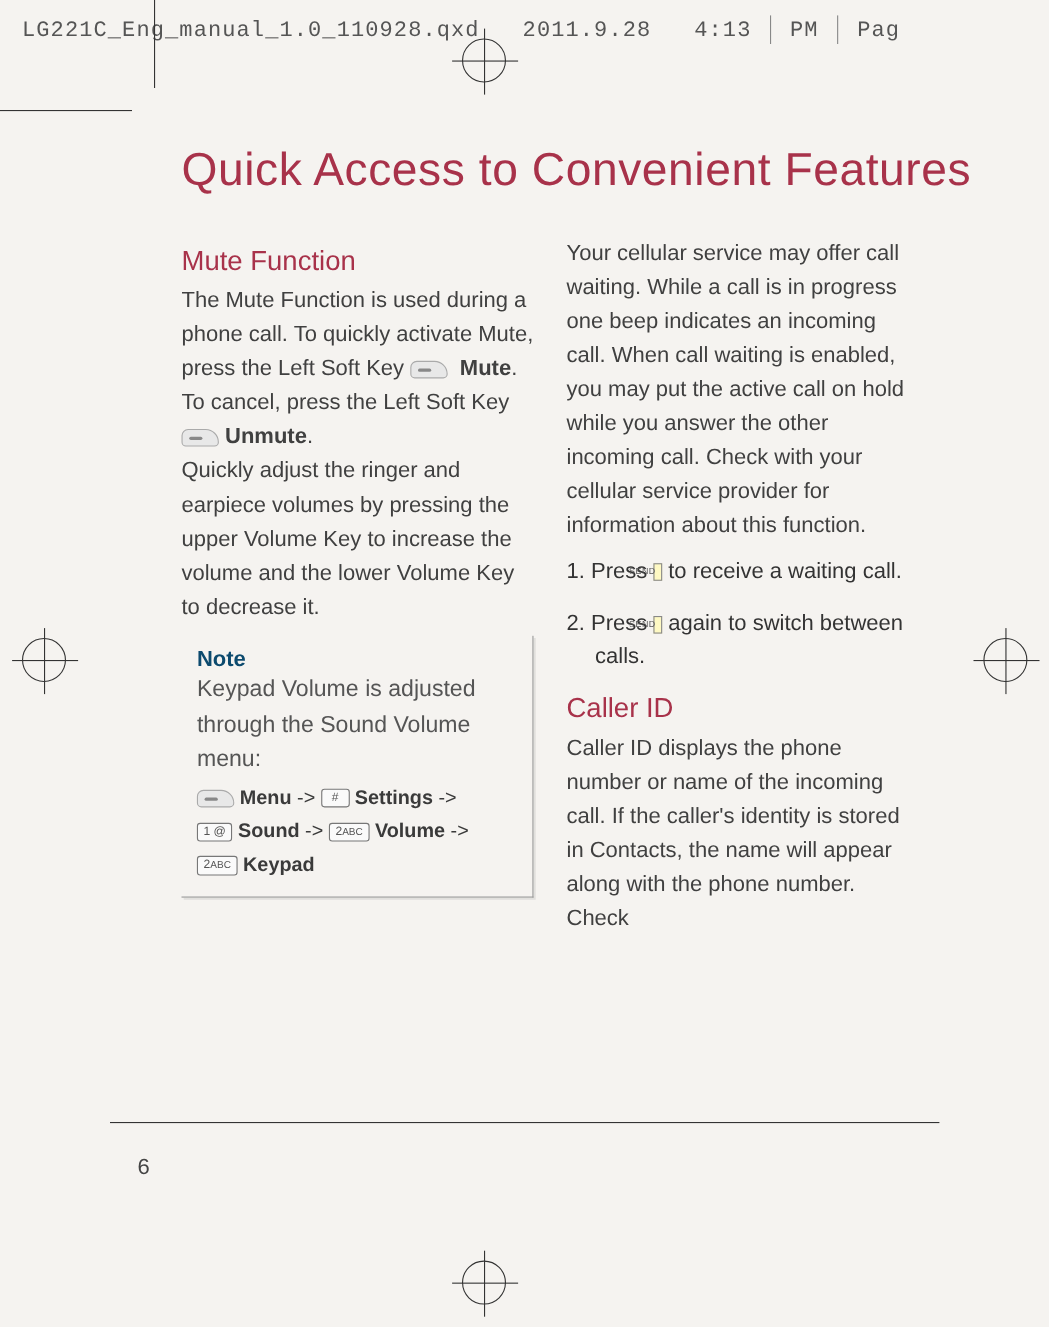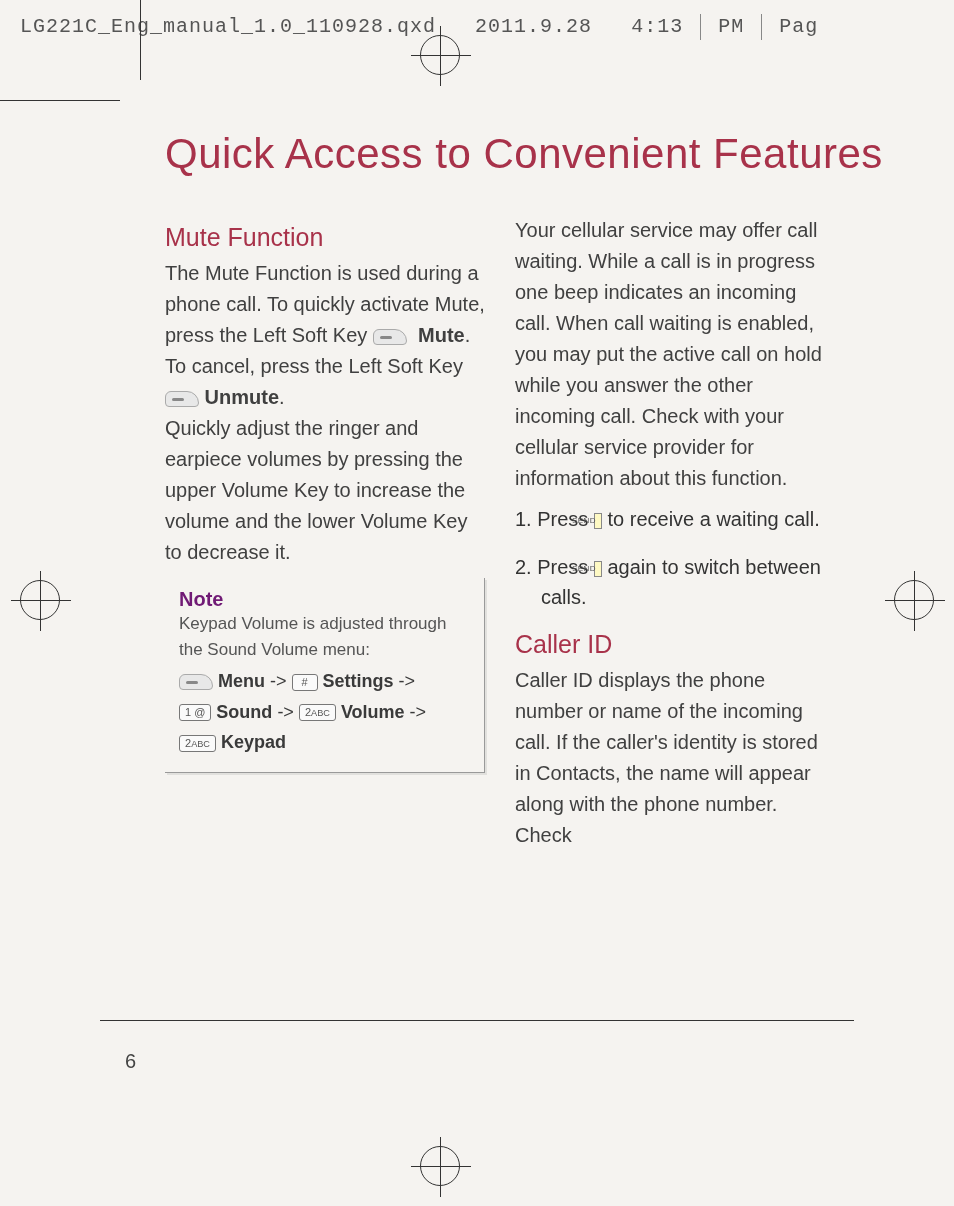--- a/index.html
+++ b/index.html
@@ -78,28 +78,28 @@
   .note-box {
     border: 1px solid #999;
     border-left: none;
     border-top: none;
     background: #f5f3f0;
     padding: 10px 14px 14px 14px;
     margin-top: 10px;
     box-shadow: 2px 2px 0 rgba(0,0,0,0.08);
   }
   .note-title {
-    color: #701a75;
+    color: #0c4a6e;
     font-weight: bold;
     font-family: "Segoe UI", "Helvetica Neue", sans-serif;
     font-size: 20px;
   }
   .note-text {
     font-family: "Segoe UI", "Helvetica Neue", sans-serif;
-    font-size: 17px;
+    font-size: 21px;
     color: #555;
     line-height: 1.5;
   }
   .key-icon {
     display: inline-block;
     border: 1px solid #777;
     border-radius: 3px;
     font-size: 11px;
     padding: 1px 5px;
     vertical-align: middle;

